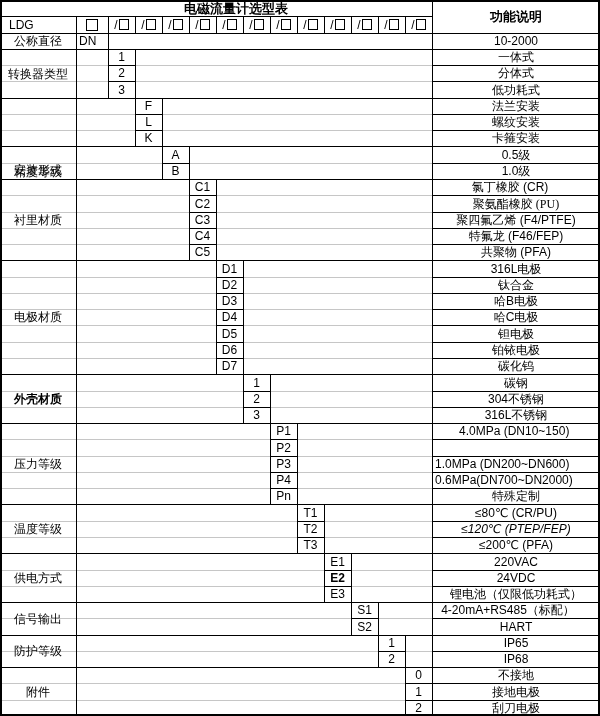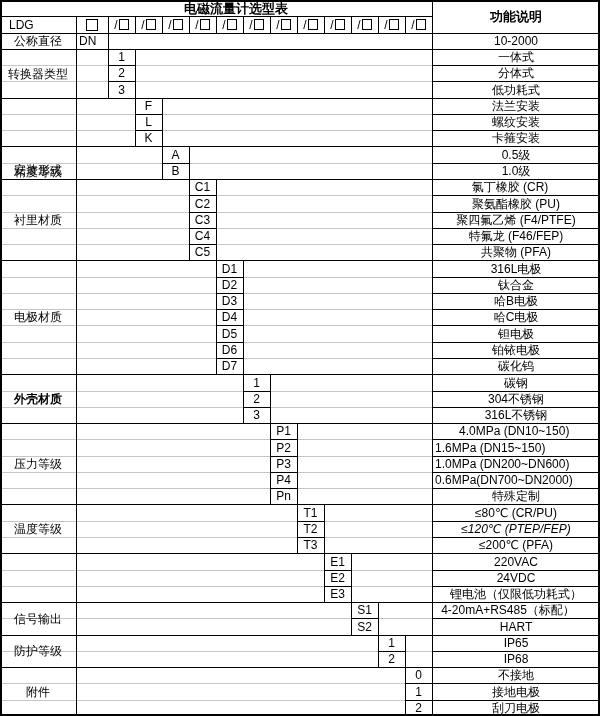--- a/index.html
+++ b/index.html
@@ -194,21 +194,21 @@
     <div class="cell" style="left: 432px; top: 163px; width: 168px; height: 16px;">1.0级</div>
     <div class="hline" style="left: 0px; top: 260px; width: 600px; height: 1px;"></div>
     <div class="vline" style="left: 189px; top: 179px; width: 1px; height: 81px;"></div>
     <div class="vline" style="left: 216px; top: 179px; width: 1px; height: 81px;"></div>
     <div class="cell" style="left: 0px; top: 179px; width: 76px; height: 81px;">衬里材质</div>
     <div class="cell" style="left: 189px; top: 179px; width: 27px; height: 16px;">C1</div>
     <div class="cell" style="left: 432px; top: 179px; width: 156px; height: 16px;">氯丁橡胶 (CR)</div>
     <div class="hline" style="left: 189px; top: 195px; width: 27px; height: 1px;"></div>
     <div class="hline" style="left: 432px; top: 195px; width: 168px; height: 1px;"></div>
     <div class="cell" style="left: 189px; top: 195px; width: 27px; height: 17px;">C2</div>
-    <div class="cell" style="left: 432px; top: 195px; width: 168px; height: 17px;">聚氨酯橡胶 (PU)</div>
+    <div class="cell" style="left: 432px; top: 195px; width: 168px; height: 17px; font-family: Liberation Serif, serif;">聚氨酯橡胶 (PU)</div>
     <div class="hline" style="left: 189px; top: 212px; width: 27px; height: 1px;"></div>
     <div class="hline" style="left: 432px; top: 212px; width: 168px; height: 1px;"></div>
     <div class="cell" style="left: 189px; top: 212px; width: 27px; height: 16px;">C3</div>
     <div class="cell" style="left: 432px; top: 212px; width: 168px; height: 16px;">聚四氟乙烯 (F4/PTFE)</div>
     <div class="hline" style="left: 189px; top: 228px; width: 27px; height: 1px;"></div>
     <div class="hline" style="left: 432px; top: 228px; width: 168px; height: 1px;"></div>
     <div class="cell" style="left: 189px; top: 228px; width: 27px; height: 16px;">C4</div>
     <div class="cell" style="left: 432px; top: 228px; width: 168px; height: 16px;">特氟龙 (F46/FEP)</div>
     <div class="hline" style="left: 189px; top: 244px; width: 27px; height: 1px;"></div>
     <div class="hline" style="left: 432px; top: 244px; width: 168px; height: 1px;"></div>
@@ -260,21 +260,20 @@
     <div class="cell" style="left: 432px; top: 407px; width: 168px; height: 16px;">316L不锈钢</div>
     <div class="hline" style="left: 0px; top: 504px; width: 600px; height: 1px;"></div>
     <div class="vline" style="left: 270px; top: 423px; width: 1px; height: 81px;"></div>
     <div class="vline" style="left: 297px; top: 423px; width: 1px; height: 81px;"></div>
     <div class="cell" style="left: 0px; top: 423px; width: 76px; height: 81px;">压力等级</div>
     <div class="cell" style="left: 270px; top: 423px; width: 27px; height: 16px;">P1</div>
     <div class="cell align-left" style="left: 432px; top: 423px; width: 168px; height: 16px; margin-left: 24px;">4.0MPa (DN10~150)</div>
     <div class="hline" style="left: 270px; top: 439px; width: 27px; height: 1px;"></div>
     <div class="hline" style="left: 432px; top: 439px; width: 168px; height: 1px;"></div>
     <div class="cell" style="left: 270px; top: 439px; width: 27px; height: 17px;">P2</div>
-    <div class="cell align-left" style="left: 432px; top: 439px; width: 168px; height: 17px;">1.6MPa (DN15~150)</div>
     <div class="hline" style="left: 270px; top: 456px; width: 27px; height: 1px;"></div>
     <div class="hline" style="left: 432px; top: 456px; width: 168px; height: 1px;"></div>
     <div class="cell" style="left: 270px; top: 456px; width: 27px; height: 16px;">P3</div>
     <div class="cell align-left" style="left: 432px; top: 456px; width: 168px; height: 16px;">1.0MPa (DN200~DN600)</div>
     <div class="hline" style="left: 270px; top: 472px; width: 27px; height: 1px;"></div>
     <div class="hline" style="left: 432px; top: 472px; width: 168px; height: 1px;"></div>
     <div class="cell" style="left: 270px; top: 472px; width: 27px; height: 16px;">P4</div>
     <div class="cell align-left" style="left: 432px; top: 472px; width: 168px; height: 16px;">0.6MPa(DN700~DN2000)</div>
     <div class="hline" style="left: 270px; top: 488px; width: 27px; height: 1px;"></div>
     <div class="hline" style="left: 432px; top: 488px; width: 168px; height: 1px;"></div>
@@ -290,25 +289,26 @@
     <div class="hline" style="left: 432px; top: 521px; width: 168px; height: 1px;"></div>
     <div class="cell" style="left: 297px; top: 521px; width: 27px; height: 16px;">T2</div>
     <div class="cell" style="left: 432px; top: 521px; width: 168px; height: 16px; font-style: italic;">≤120℃ (PTEP/FEP)</div>
     <div class="hline" style="left: 297px; top: 537px; width: 27px; height: 1px;"></div>
     <div class="hline" style="left: 432px; top: 537px; width: 168px; height: 1px;"></div>
     <div class="cell" style="left: 297px; top: 537px; width: 27px; height: 16px;">T3</div>
     <div class="cell" style="left: 432px; top: 537px; width: 168px; height: 16px;">≤200℃ (PFA)</div>
     <div class="hline" style="left: 0px; top: 602px; width: 600px; height: 1px;"></div>
     <div class="vline" style="left: 324px; top: 553px; width: 1px; height: 49px;"></div>
     <div class="vline" style="left: 351px; top: 553px; width: 1px; height: 49px;"></div>
+    <div class="cell" style="left: 0px; top: 553px; width: 76px; height: 49px;">供电方式</div>
     <div class="cell" style="left: 324px; top: 553px; width: 27px; height: 17px;">E1</div>
     <div class="cell" style="left: 432px; top: 553px; width: 168px; height: 17px;">220VAC</div>
     <div class="hline" style="left: 324px; top: 570px; width: 27px; height: 1px;"></div>
     <div class="hline" style="left: 432px; top: 570px; width: 168px; height: 1px;"></div>
-    <div class="cell" style="left: 324px; top: 570px; width: 27px; height: 16px;">E2</div>
+    <div class="cell" style="left: 324px; top: 570px; width: 27px; height: 16px; font-weight: bold;">E2</div>
     <div class="cell" style="left: 432px; top: 570px; width: 168px; height: 16px;">24VDC</div>
     <div class="hline" style="left: 324px; top: 586px; width: 27px; height: 1px;"></div>
     <div class="hline" style="left: 432px; top: 586px; width: 168px; height: 1px;"></div>
     <div class="cell" style="left: 324px; top: 586px; width: 27px; height: 16px;">E3</div>
     <div class="cell" style="left: 432px; top: 586px; width: 168px; height: 16px;">锂电池（仅限低功耗式）</div>
     <div class="hline" style="left: 0px; top: 635px; width: 600px; height: 1px;"></div>
     <div class="vline" style="left: 351px; top: 602px; width: 1px; height: 33px;"></div>
     <div class="vline" style="left: 378px; top: 602px; width: 1px; height: 33px;"></div>
     <div class="cell" style="left: 0px; top: 602px; width: 76px; height: 33px;">信号输出</div>
     <div class="cell" style="left: 351px; top: 602px; width: 27px; height: 16px;">S1</div>

